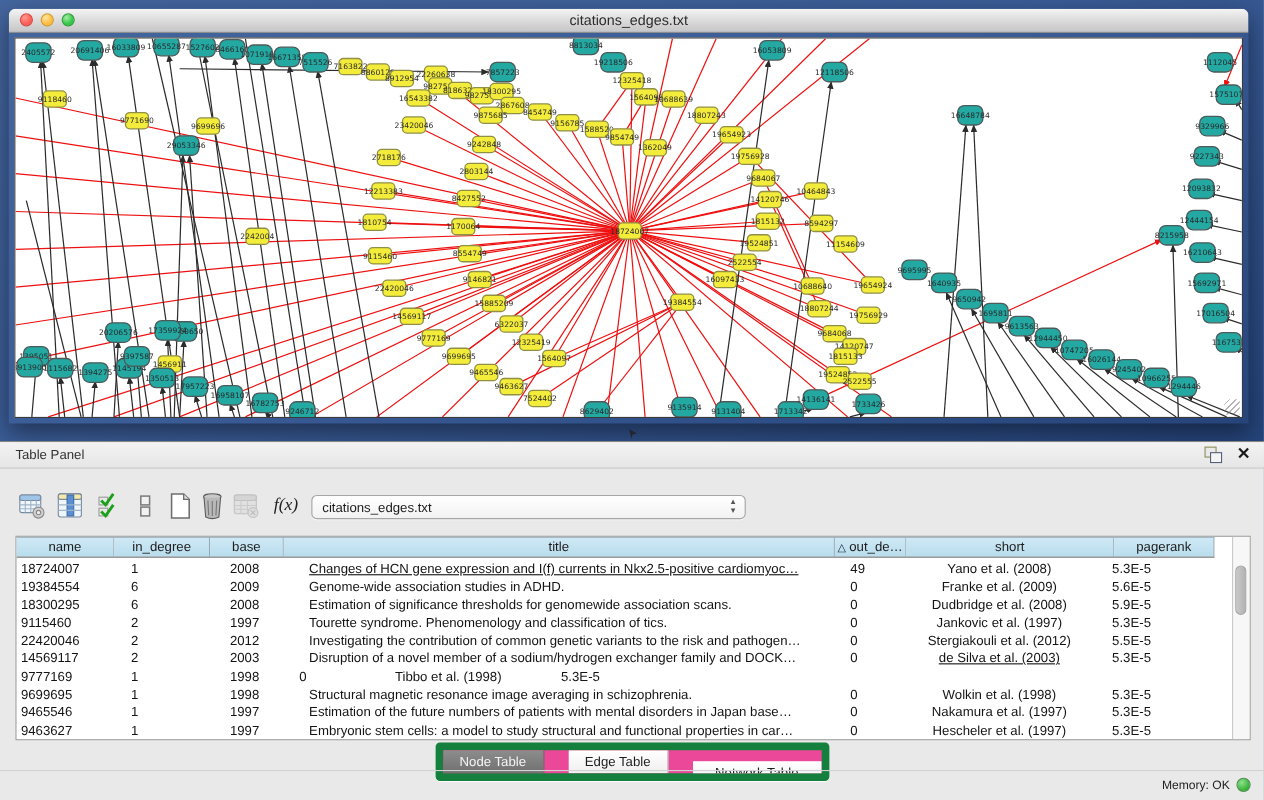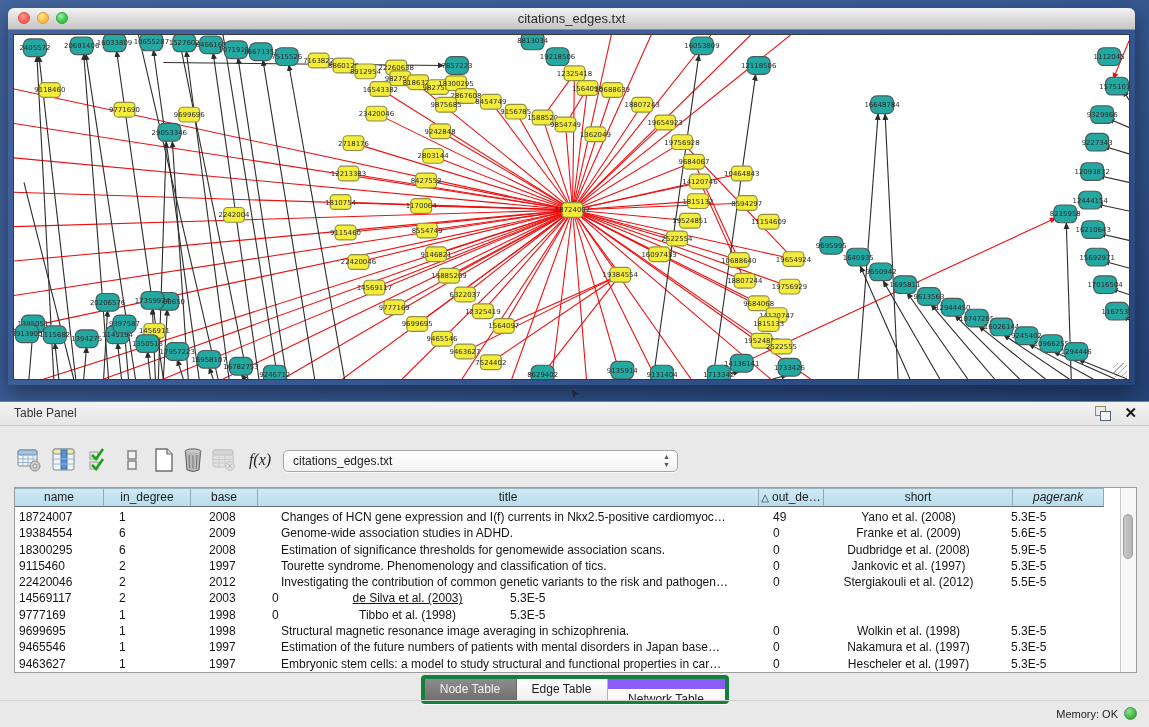--- a/index.html
+++ b/index.html
@@ -54,21 +54,21 @@
   .th .sort{font-size:10px;margin-right:3px;color:#123;}
   .tbody{position:absolute;left:0;top:21px;right:16px;bottom:0;}
   .tr{display:flex;height:16.3px;align-items:center;}
   .td{box-sizing:border-box;font-size:12px;color:#141414;white-space:nowrap;overflow:hidden;height:16.3px;line-height:16.3px;}
   .vscroll{position:absolute;right:0;top:0;bottom:0;width:15px;background:#f7f7f7;border-left:1px solid #c9c9c9;}
   .vthumb{position:absolute;left:2px;top:26px;width:10px;height:45px;border-radius:6px;
     background:linear-gradient(90deg,#c9c9c9,#b3b3b3);border:1px solid #a2a2a2;box-sizing:border-box;}
 
   
   .tabs{position:absolute;left:50%;top:273px;transform:translateX(-50%);display:flex;height:21px;
-    border:4px solid #15803d;border-radius:4px;overflow:hidden;background:#8b5cf6;box-shadow:0 1px 0 rgba(255,255,255,.8);}
+    border:7px solid #15803d;border-radius:4px;overflow:hidden;background:#ec4899;box-shadow:0 1px 0 rgba(255,255,255,.8);gap:22px;}
   .tab{height:21px;box-sizing:border-box;font-size:12px;line-height:21px;text-align:center;
     background:linear-gradient(#ffffff,#efefef);color:#1d1d1d;border-right:1px solid #b5b5b5;}
   .tab:last-child{border-right:none;}
   .tab.sel{background:linear-gradient(#8d8d8d,#707070);color:#f4f4f4;border-right:1px solid #6b6b6b;}
 
   
   .statusbar{position:absolute;left:0;bottom:0;right:0;height:27px;border-top:1px solid #d2d2d2;}
   .mem{position:absolute;right:31px;top:7px;font-size:11px;color:#222;}
   .mem-dot{position:absolute;right:12px;top:6px;width:13px;height:13px;border-radius:50%;
     background:radial-gradient(circle at 35% 30%,#8fe08f,#35b335 70%);border:1px solid #4e8f4e;box-sizing:border-box;}
@@ -844,28 +844,28 @@
     </div>
 
     <div class="table-wrap">
       <div class="thead" id="thead">
           <div class="th" style="width: 89px;">name</div>
           <div class="th" style="width: 87px;">in_degree</div>
           <div class="th" style="width: 67px;">base</div>
           <div class="th" style="width: 501px;">title</div>
           <div class="th" style="width: 65px;"><span class="sort">△</span>out_de…</div>
           <div class="th" style="width: 189px;">short</div>
-          <div class="th" style="width: 91px; font-style: italic;">pagerank</div>
+          <div class="th" style="width: 91px;">pagerank</div>
         </div>
       <div class="tbody" id="tbody">
           <div class="tr">
             <div class="td" style="width: 79px; padding-left: 4px;">18724007</div>
             <div class="td" style="width: 87px; padding-left: 25px;">1</div>
             <div class="td" style="width: 67px; padding-left: 28px;">2008</div>
-            <div class="td" style="width: 501px; padding-left: 33px;">Changes of HCN gene expression and I(f) currents in Nkx2.5-positive cardiomyoc…</div>
+            <div class="td" style="width: 501px; padding-left: 33px; text-decoration: underline;">Changes of HCN gene expression and I(f) currents in Nkx2.5-positive cardiomyoc…</div>
             <div class="td" style="width: 65px; padding-left: 24px;">49</div>
             <div class="td" style="width: 189px; text-align: center;">Yano et al. (2008)</div>
             <div class="td" style="width: 91px; padding-left: 8px;">5.3E-5</div>
           </div>
           <div class="tr">
             <div class="td" style="width: 79px; padding-left: 4px;">19384554</div>
             <div class="td" style="width: 87px; padding-left: 25px;">6</div>
             <div class="td" style="width: 67px; padding-left: 28px;">2009</div>
             <div class="td" style="width: 501px; padding-left: 33px;">Genome-wide association studies in ADHD.</div>
             <div class="td" style="width: 65px; padding-left: 24px;">0</div>
@@ -896,20 +896,21 @@
             <div class="td" style="width: 67px; padding-left: 28px;">2012</div>
             <div class="td" style="width: 501px; padding-left: 33px;">Investigating the contribution of common genetic variants to the risk and pathogen…</div>
             <div class="td" style="width: 65px; padding-left: 24px;">0</div>
             <div class="td" style="width: 189px; text-align: center;">Stergiakouli et al. (2012)</div>
             <div class="td" style="width: 91px; padding-left: 8px;">5.5E-5</div>
           </div>
           <div class="tr">
             <div class="td" style="width: 79px; padding-left: 4px;">14569117</div>
             <div class="td" style="width: 87px; padding-left: 25px;">2</div>
             <div class="td" style="width: 67px; padding-left: 28px;">2003</div>
+            <div class="td" style="width: 501px; padding-left: 33px;">Disruption of a novel member of a sodium/hydrogen exchanger family and DOCK…</div>
             <div class="td" style="width: 65px; padding-left: 24px;">0</div>
             <div class="td" style="width: 189px; text-align: center; text-decoration: underline;">de Silva et al. (2003)</div>
             <div class="td" style="width: 91px; padding-left: 8px;">5.3E-5</div>
           </div>
           <div class="tr">
             <div class="td" style="width: 79px; padding-left: 4px;">9777169</div>
             <div class="td" style="width: 87px; padding-left: 25px;">1</div>
             <div class="td" style="width: 67px; padding-left: 28px;">1998</div>
             <div class="td" style="width: 65px; padding-left: 24px;">0</div>
             <div class="td" style="width: 189px; text-align: center;">Tibbo et al. (1998)</div>

